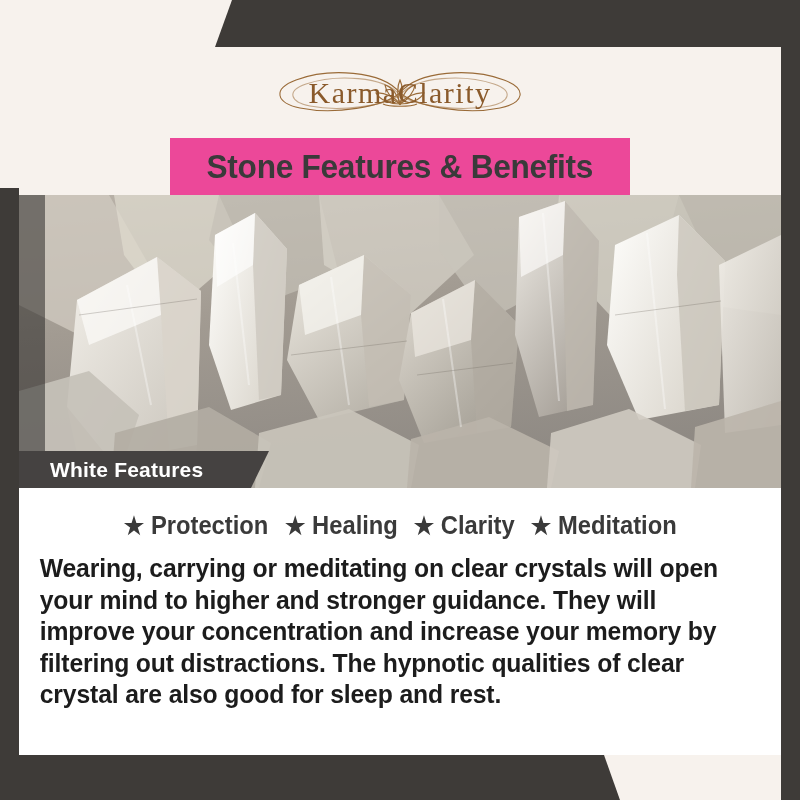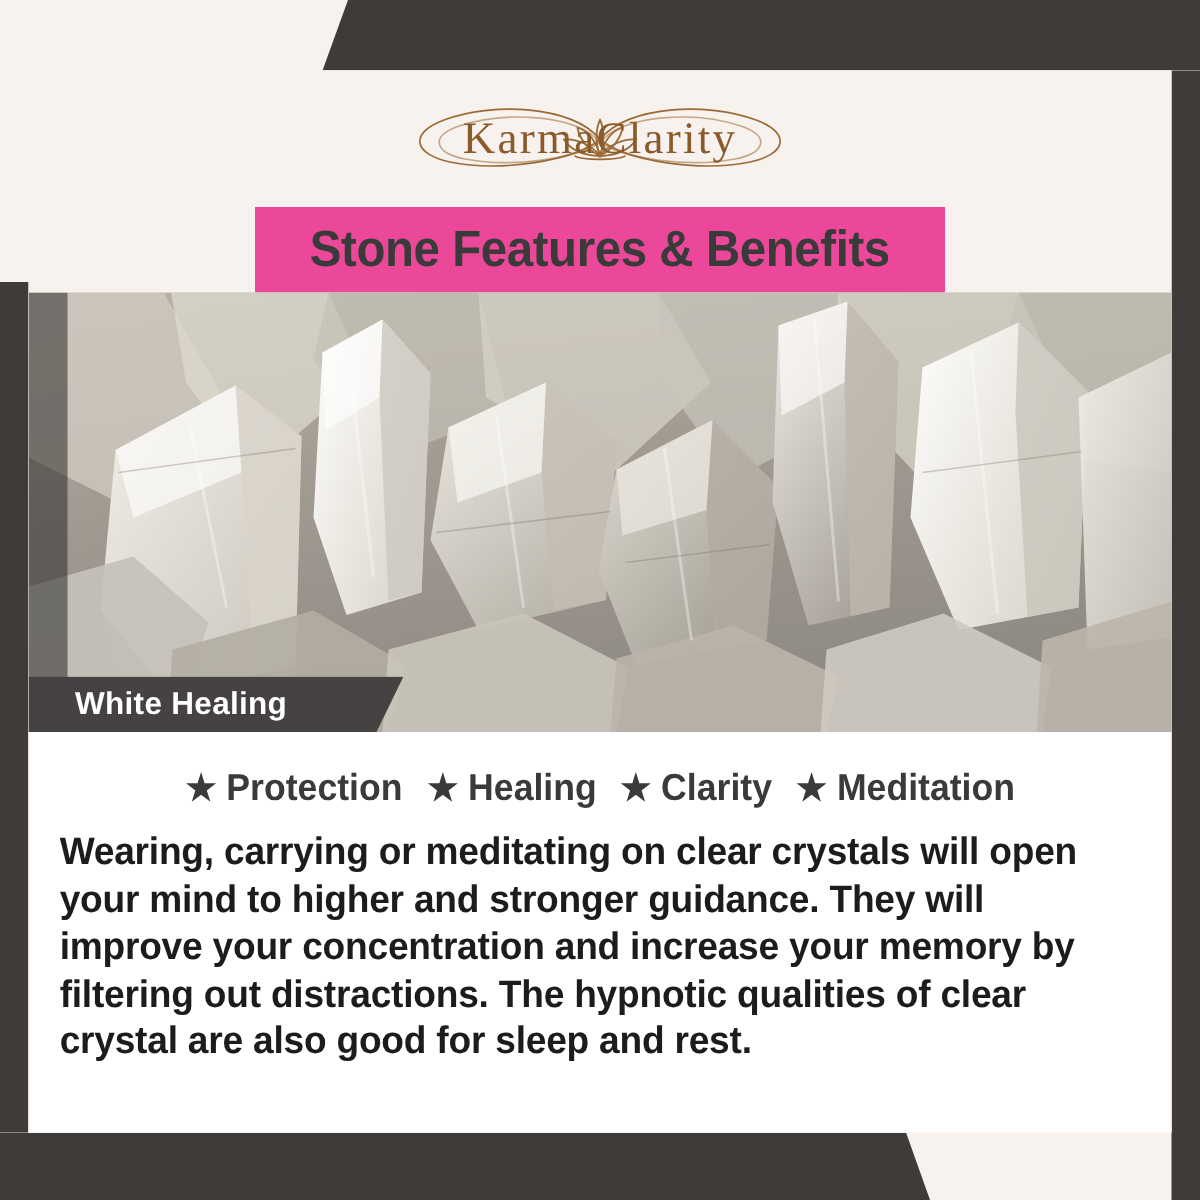--- a/index.html
+++ b/index.html
@@ -258,21 +258,21 @@
           <path d="M60 120 L178 104"></path>
           <path d="M272 160 L388 146"></path>
           <path d="M398 180 L494 168"></path>
           <path d="M596 120 L702 106"></path>
         </g>
 
         <rect x="0" y="0" width="26" height="293" fill="#2c2a28" opacity="0.55"></rect>
       </svg>
 
       <div class="stone-label">
-        <span>White Healing</span>
+        <span>White Features</span>
       </div>
     </div>
 
     <div class="content">
       <div class="content-inner">
 
         <div class="features">
           <div class="feature">
             <span class="star">★</span>
             <span>Protection</span>

